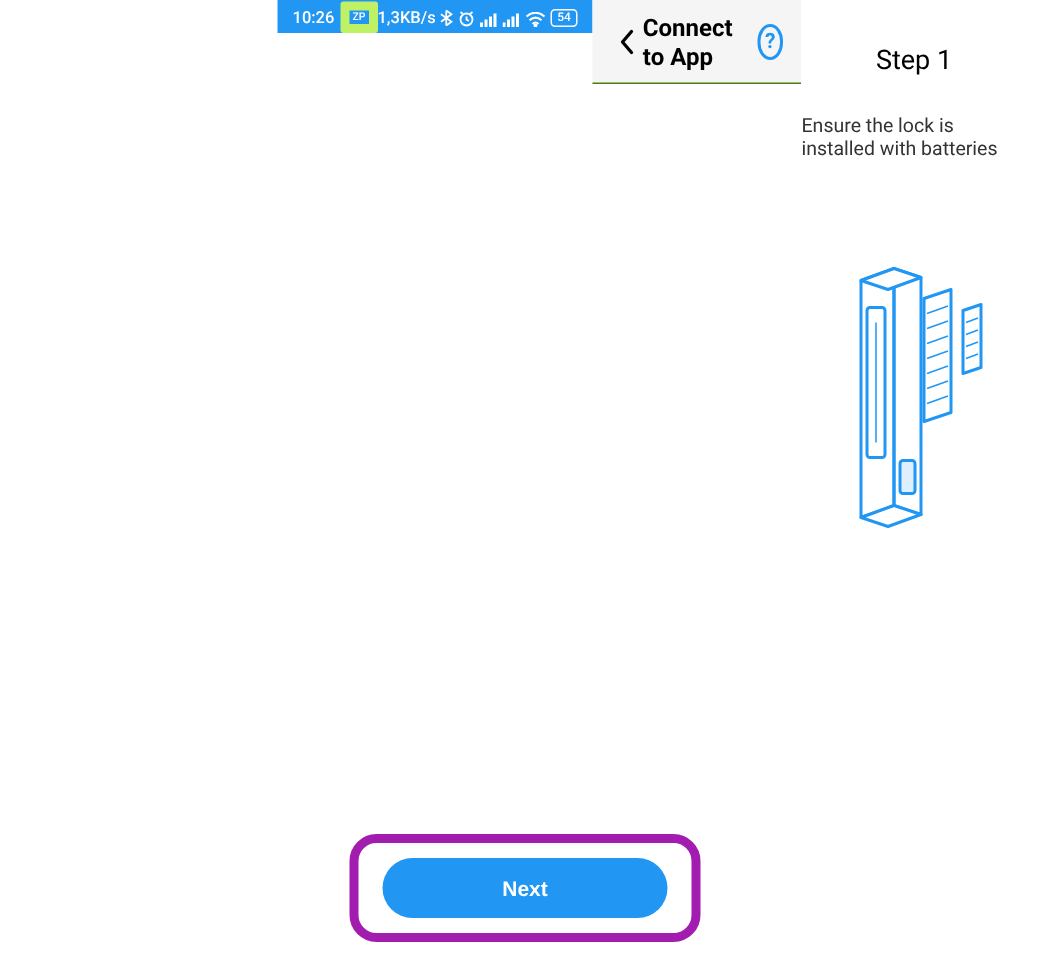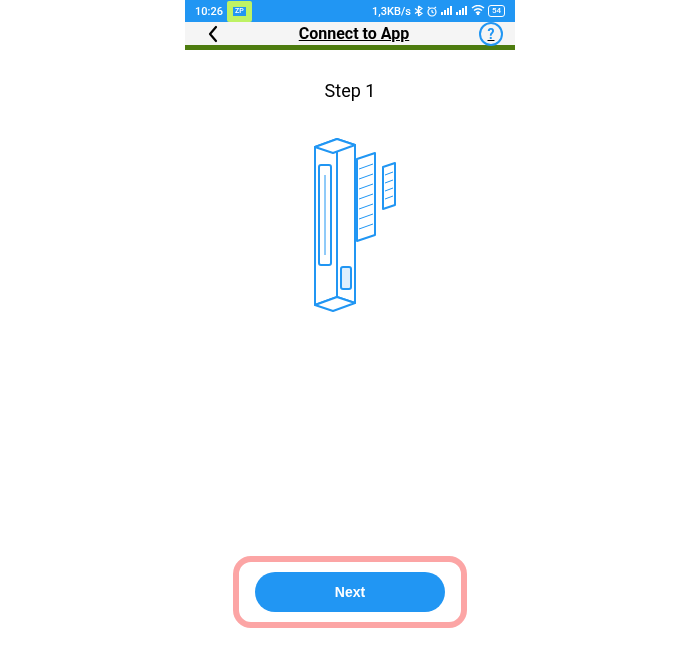--- a/index.html
+++ b/index.html
@@ -11,45 +11,44 @@
       display: flex;
       align-items: flex-start;
       justify-content: center;
     }
     .phone {
       width: 330px;
       height: 646px;
       background: #fff;
       position: relative;
       display: flex;
-      flex-direction: column;
+      flex-direction: row;
     }
     .status-bar {
       height: 22px;
       background: #2196F3;
       color: #fff;
       display: flex;
       align-items: center;
       justify-content: space-between;
       padding: 0 10px;
       font-size: 11px;
       font-weight: 500;
     }
     .status-left { display: flex; align-items: center; gap: 4px; }
-    .status-right { display: flex; align-items: flex-start; gap: 3px; }
+    .status-right { display: flex; align-items: flex-end; gap: 3px; }
     .status-right svg { display: block; }
     .nav-bar {
-      height: 28px;
+      height: 56px;
       background: #f5f5f5;
       display: flex;
       align-items: center;
       justify-content: space-between;
       padding: 0 12px;
-      border-bottom: 5px solid #4d7c0f;
-      text-decoration: underline;
+      border-bottom: 1px solid #4d7c0f;
     }
     .back-btn {
       width: 32px;
       height: 32px;
       display: flex;
       align-items: center;
       justify-content: center;
       cursor: pointer;
     }
     .nav-title {
@@ -94,21 +93,21 @@
       height: 200px;
       display: flex;
       align-items: center;
       justify-content: center;
     }
     .next-btn-wrap {
       position: absolute;
       bottom: 18px;
       left: 50%;
       transform: translateX(-50%);
-      border: 6px solid #fca5a5;
+      border: 6px solid #a21caf;
       border-radius: 18px;
       padding: 10px 16px;
       margin-top: 10px;
     }
     .next-btn {
       background: #2196F3;
       color: #fff;
       border: none;
       border-radius: 26px;
       width: 190px;
@@ -182,20 +181,21 @@
       </svg>
     </div>
     <div class="nav-title">Connect to App</div>
     <div class="help-btn">
       <span>?</span>
     </div>
   </div>
 
   <div class="content">
     <div class="step-title">Step 1</div>
+    <div class="step-desc">Ensure the lock is installed with batteries</div>
 
     <div class="illustration">
       <svg width="130" height="200" viewBox="0 0 130 200" fill="none" stroke="#2196F3" stroke-width="2" stroke-linejoin="round">
 
         <path d="M30 20 L52 12 L52 170 L30 178 Z"></path>
         <path d="M52 12 L70 18 L70 176 L52 170 Z"></path>
         <path d="M30 20 L52 12 L70 18 L48 26 Z" fill="#fff"></path>
         <path d="M30 178 L48 184 L70 176 L52 170 Z" fill="#fff"></path>
 
         <rect x="34" y="38" width="12" height="100" rx="2"></rect>

